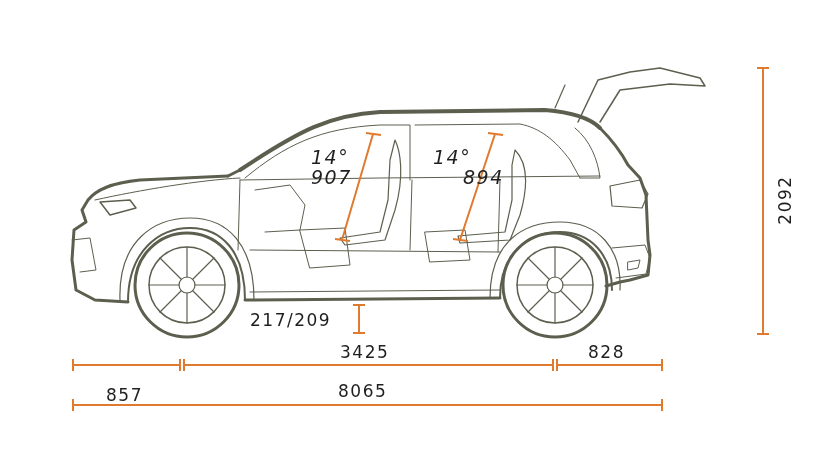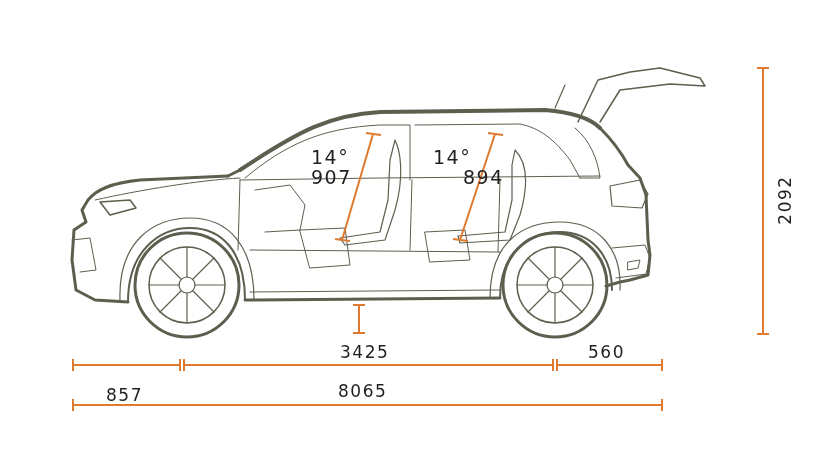--- a/index.html
+++ b/index.html
@@ -1,19 +1,19 @@
 <!DOCTYPE html>
 <html><head>
 <meta charset="utf-8">
 <style>
   html, body { margin:0; padding:0; background:#ffffff; }
   body { width:840px; height:472px; position:relative; overflow:hidden; font-family:"DejaVu Sans", sans-serif; }
   #stage { position:absolute; left:0; top:0; width:840px; height:472px; }
   .dim-label { position:absolute; font-family:"DejaVu Sans", sans-serif; font-size:17px; letter-spacing:1.5px; color:#1f1f1f; white-space:nowrap; }
-  .dim-label.big { font-size:19px; }
+  .dim-label.big { font-size:19px;font-style:italic; }
   .vertical-label { transform:rotate(-90deg); transform-origin:center center; }
 </style>
 </head>
 <body>
 
 <div id="stage">
   <svg width="840" height="472" viewBox="0 0 840 472" xmlns="http://www.w3.org/2000/svg">
     <g fill="none" stroke="#5d5f4e" stroke-linejoin="round" stroke-linecap="round">
 
       <path d="M240 170 C 300 130, 330 115, 380 112 L 545 110 C 570 112, 590 118, 600 128" stroke-width="4"></path>
@@ -95,18 +95,19 @@
 
       <path d="M763 68 L 763 334 M757 68 L 769 68 M757 334 L 769 334"></path>
     </g>
   </svg>
 
   <div class="dim-label big" style="left:311px;top:146px;">14°</div>
   <div class="dim-label big" style="left:311px;top:166px;text-align:right;">907</div>
   <div class="dim-label big" style="left:433px;top:146px;">14°</div>
   <div class="dim-label big" style="left:433px;top:166px;margin-left:30px;">894</div>
 
+  <div class="dim-label" style="left:250px;top:310px;">217/209</div>
   <div class="dim-label" style="left:106px;top:342px;margin-top:43px;">857</div>
   <div class="dim-label" style="left:340px;top:342px;">3425</div>
-  <div class="dim-label" style="left:588px;top:342px;">560</div>
+  <div class="dim-label" style="left:588px;top:342px;">828</div>
   <div class="dim-label" style="left:338px;top:381px;">8065</div>
   <div class="dim-label vertical-label" style="left:760px;top:190px;">2092</div>
 </div>
 
 </body></html>

